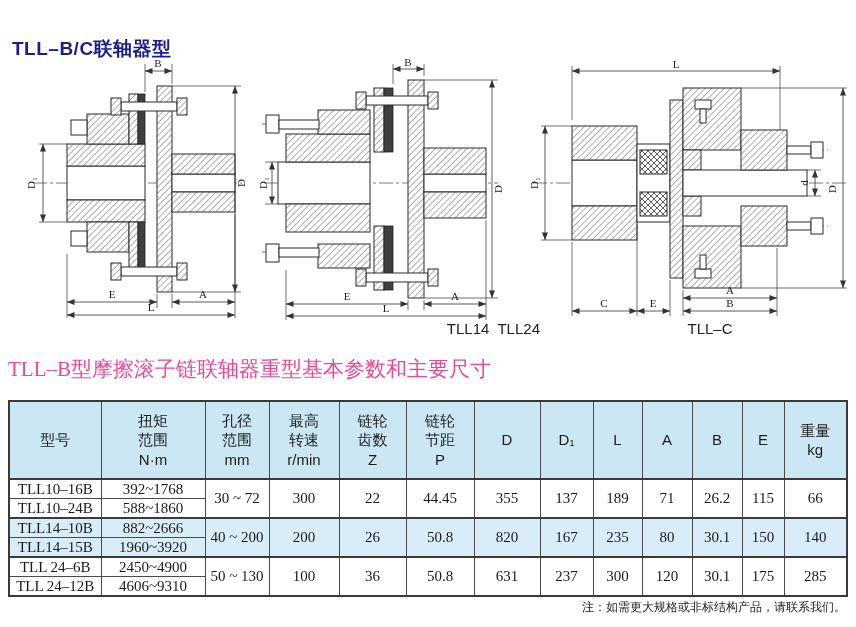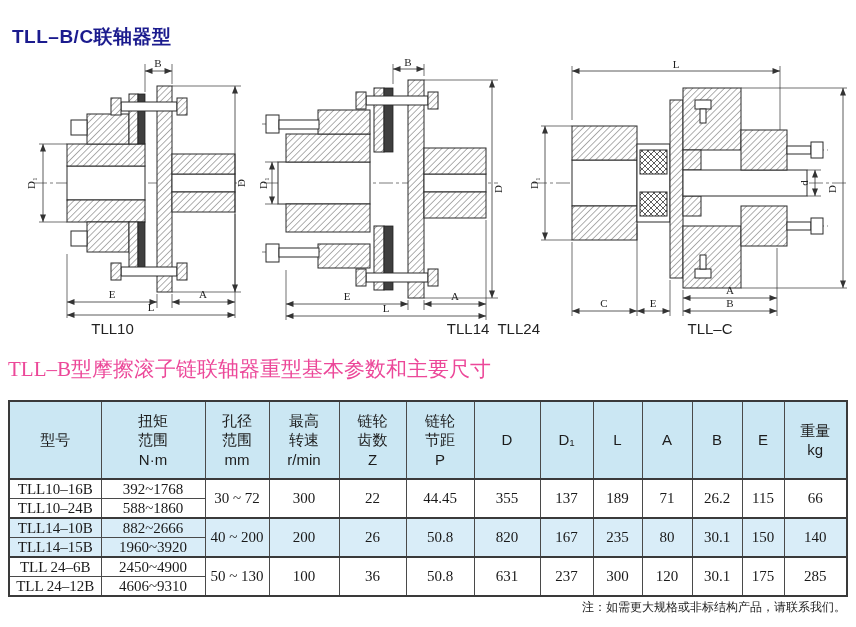--- a/index.html
+++ b/index.html
@@ -1,19 +1,19 @@
 <!DOCTYPE html>
 <html style="--title-color: #1b1b8e; --header-bg: #cbe7f3; --row-hl: #d9edf8;"><head>
 <meta charset="utf-8">
 <style>
   html,body{margin:0;padding:0;background:#fff;}
   body{width:856px;height:627px;position:relative;overflow:hidden;
        font-family:"Liberation Sans","DejaVu Sans",sans-serif;color:#1a1a1a;}
 
-  .page-title{position:absolute;left:12px;top:24px;font-size:19px;font-weight:bold;
+  .page-title{position:absolute;left:12px;top:36px;font-size:19px;font-weight:bold;
               letter-spacing:.5px;color:var(--title-color,#1b1b8e);}
 
   .drawing-block{position:absolute;top:58px;}
   #dw1{left:25px;width:225px;}
   #dw2{left:258px;width:248px;}
   #dw3{left:525px;width:330px;}
   .caption{text-align:center;font-size:15px;color:#222;margin-top:0;white-space:pre;}
   #dw1 .caption{transform:translateX(-25px);}
   #dw2 .caption{transform:translateX(34px);text-align:right;}
   #dw3 .caption{transform:translateX(20px);}
@@ -116,21 +116,20 @@
       <line class="ext" x1="147" y1="236" x2="147" y2="250"></line>
       <line class="ext" x1="210" y1="156" x2="210" y2="260"></line>
       <line class="dim" x1="42" y1="244" x2="132" y2="244"></line>
       <text class="dimtext" x="87" y="240" text-anchor="middle">E</text>
       <line class="dim" x1="147" y1="244" x2="210" y2="244"></line>
       <text class="dimtext" x="178" y="240" text-anchor="middle">A</text>
       <line class="dim" x1="42" y1="257" x2="210" y2="257"></line>
       <text class="dimtext" x="126" y="253" text-anchor="middle">L</text>
     </g>
   </svg>
-  <div class="caption">TLL10</div>
 </div>
 
 <div class="drawing-block" id="dw2">
   <svg class="drawing" width="248" height="262" viewBox="0 0 248 262">
     <g>
       <line class="cl" x1="6" y1="125" x2="240" y2="125"></line>
       <line class="cl" x1="4" y1="66" x2="70" y2="66"></line>
       <line class="cl" x1="4" y1="194" x2="70" y2="194"></line>
     </g>
     <g>

